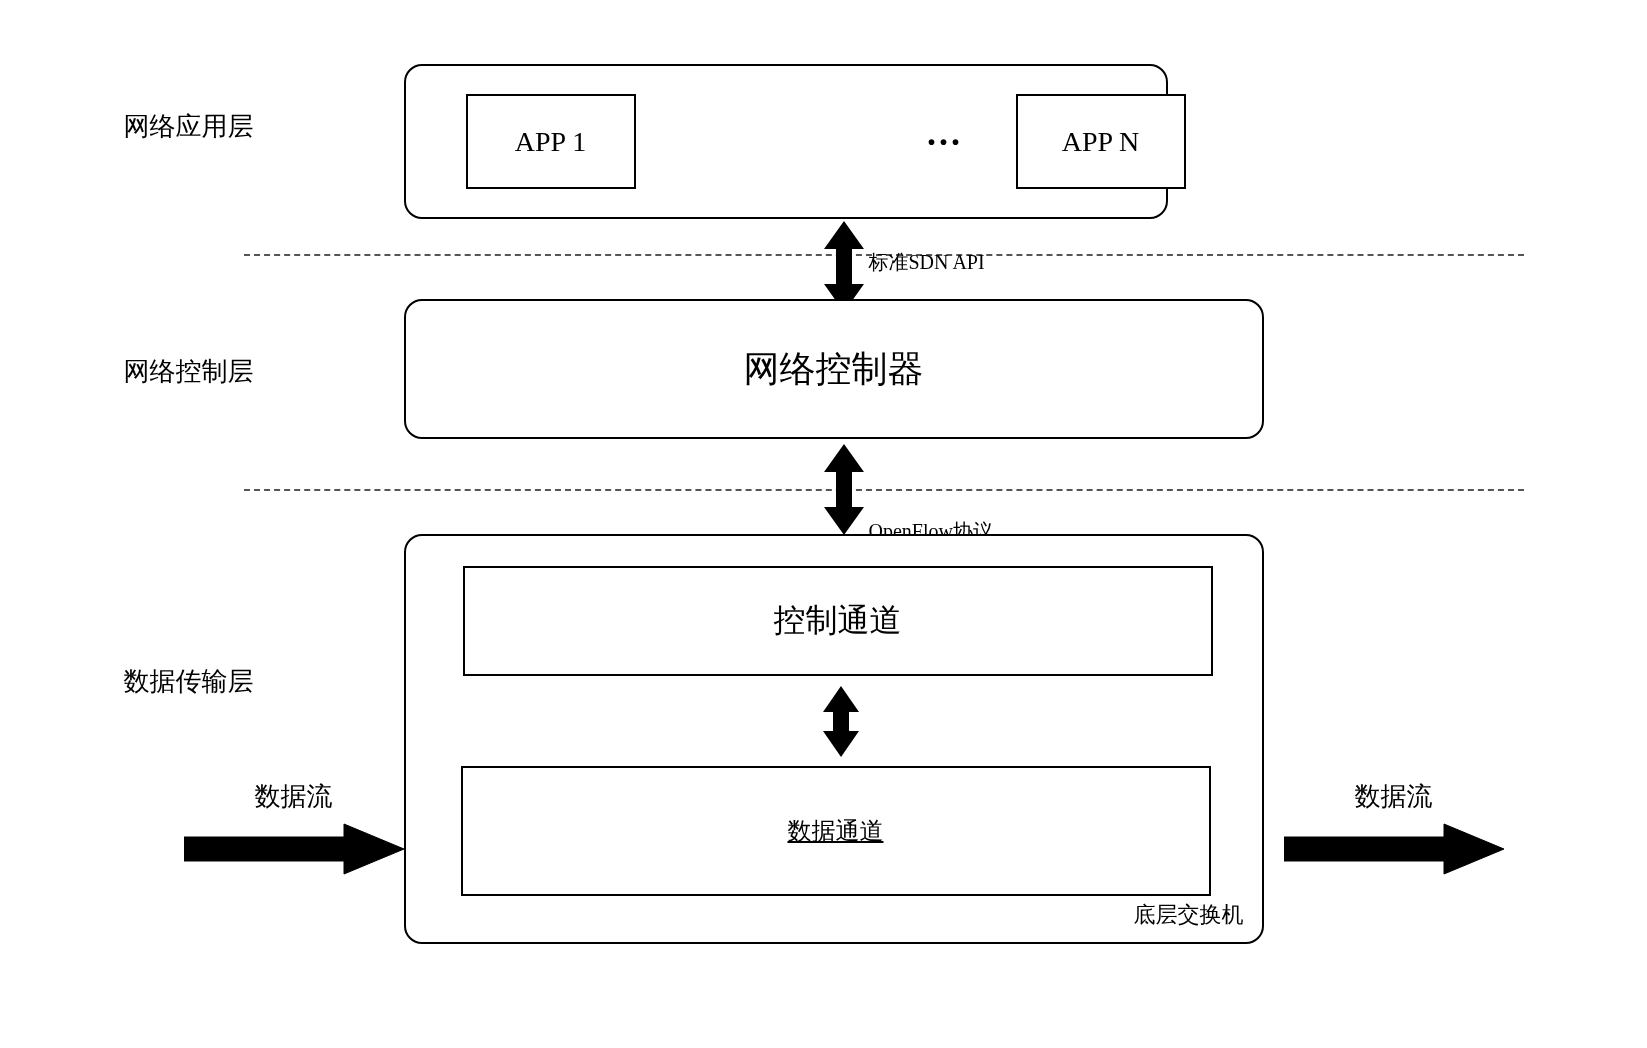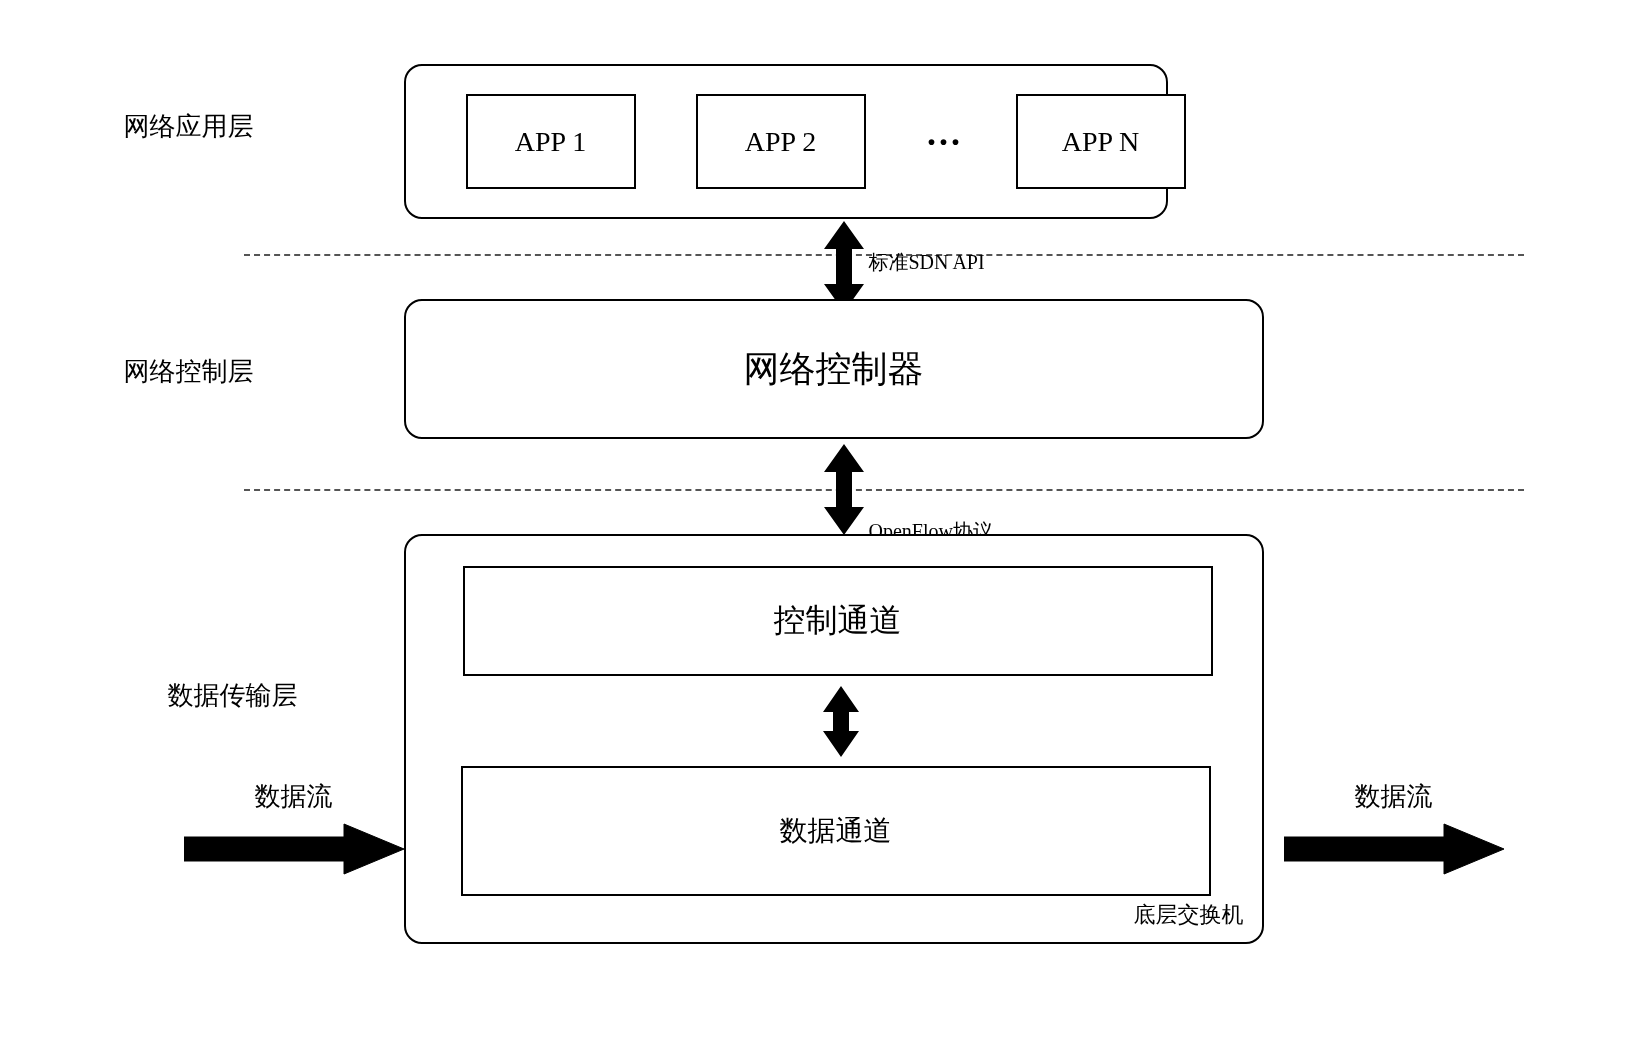--- a/index.html
+++ b/index.html
@@ -53,23 +53,20 @@
 <body>
 
 <div class="diagram">
 
   <div class="box box-rounded" style="left:280px; top:20px; width:764px; height:155px;">
 
     <div class="box" style="position:absolute; left:60px; top:28px; width:170px; height:95px; font-size:28px;">
       <span>APP 1</span>
     </div>
 
-    <div class="box" style="position:absolute; left:290px; top:28px; width:170px; height:95px; font-size:28px;">
-      <span>APP 2</span>
-    </div>
 
     <div style="position:absolute; left:520px; top:55px; font-size:36px; font-weight:bold;">
       <span>···</span>
     </div>
 
     <div class="box" style="position:absolute; left:610px; top:28px; width:170px; height:95px; font-size:28px;">
       <span>APP N</span>
     </div>
   </div>
 
@@ -104,42 +101,42 @@
   <div style="position:absolute; left:690px; top:398px; display:flex; flex-direction:column; align-items:center;">
     <svg width="60" height="95">
       <polygon points="30,2 10,30 22,30 22,65 38,65 38,30 50,30" fill="#000"></polygon>
       <polygon points="30,93 10,65 22,65 22,30 38,30 38,65 50,65" fill="#000"></polygon>
     </svg>
     <div style="position:absolute; left:55px; top:28px; font-size:20px; white-space:nowrap;margin-top:48px;">
       <span>OpenFlow协议</span>
     </div>
   </div>
 
-  <div class="layer-label" style="top: 634px; margin-left: 44px;">
+  <div class="layer-label" style="top: 620px;">
     <span>数据传输层</span>
   </div>
 
   <div class="box box-rounded" style="left:280px; top:490px; width:860px; height:410px;">
 
     <div style="position:absolute; right:18px; bottom:12px; font-size:22px;">
       <span>底层交换机</span>
     </div>
 
     <div class="box" style="position:absolute; left:57px; top:30px; width:750px; height:110px; font-size:32px;">
       <span>控制通道</span>
     </div>
 
     <div style="position:absolute; left:405px; top:148px;">
       <svg width="60" height="75">
         <polygon points="30,2 12,28 22,28 22,58 38,58 38,28 48,28" fill="#000"></polygon>
         <polygon points="30,73 12,47 22,47 22,17 38,17 38,47 48,47" fill="#000"></polygon>
       </svg>
     </div>
 
-    <div class="box" style="position:absolute; left:55px; top:230px; width:750px; height:130px; font-size:28px;">
+    <div class="box" style="position:absolute; left:55px; top:230px; width:750px; height:130px; font-size:24px;text-decoration:underline;">
       <span>数据通道</span>
     </div>
   </div>
 
   <div style="position:absolute; left:60px; top:735px; display:flex; flex-direction:column; align-items:center;">
     <div style="font-size:26px; margin-bottom:8px; text-align:center;">
       <span>数据流</span>
     </div>
     <svg width="220" height="55">
 

